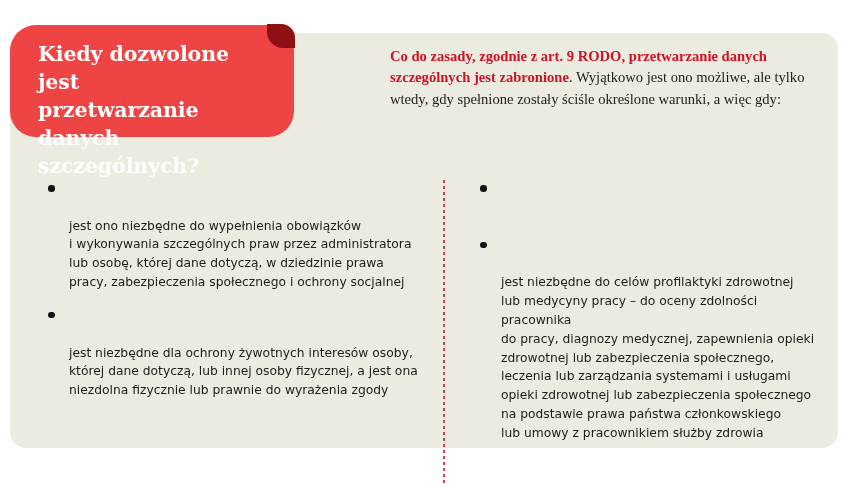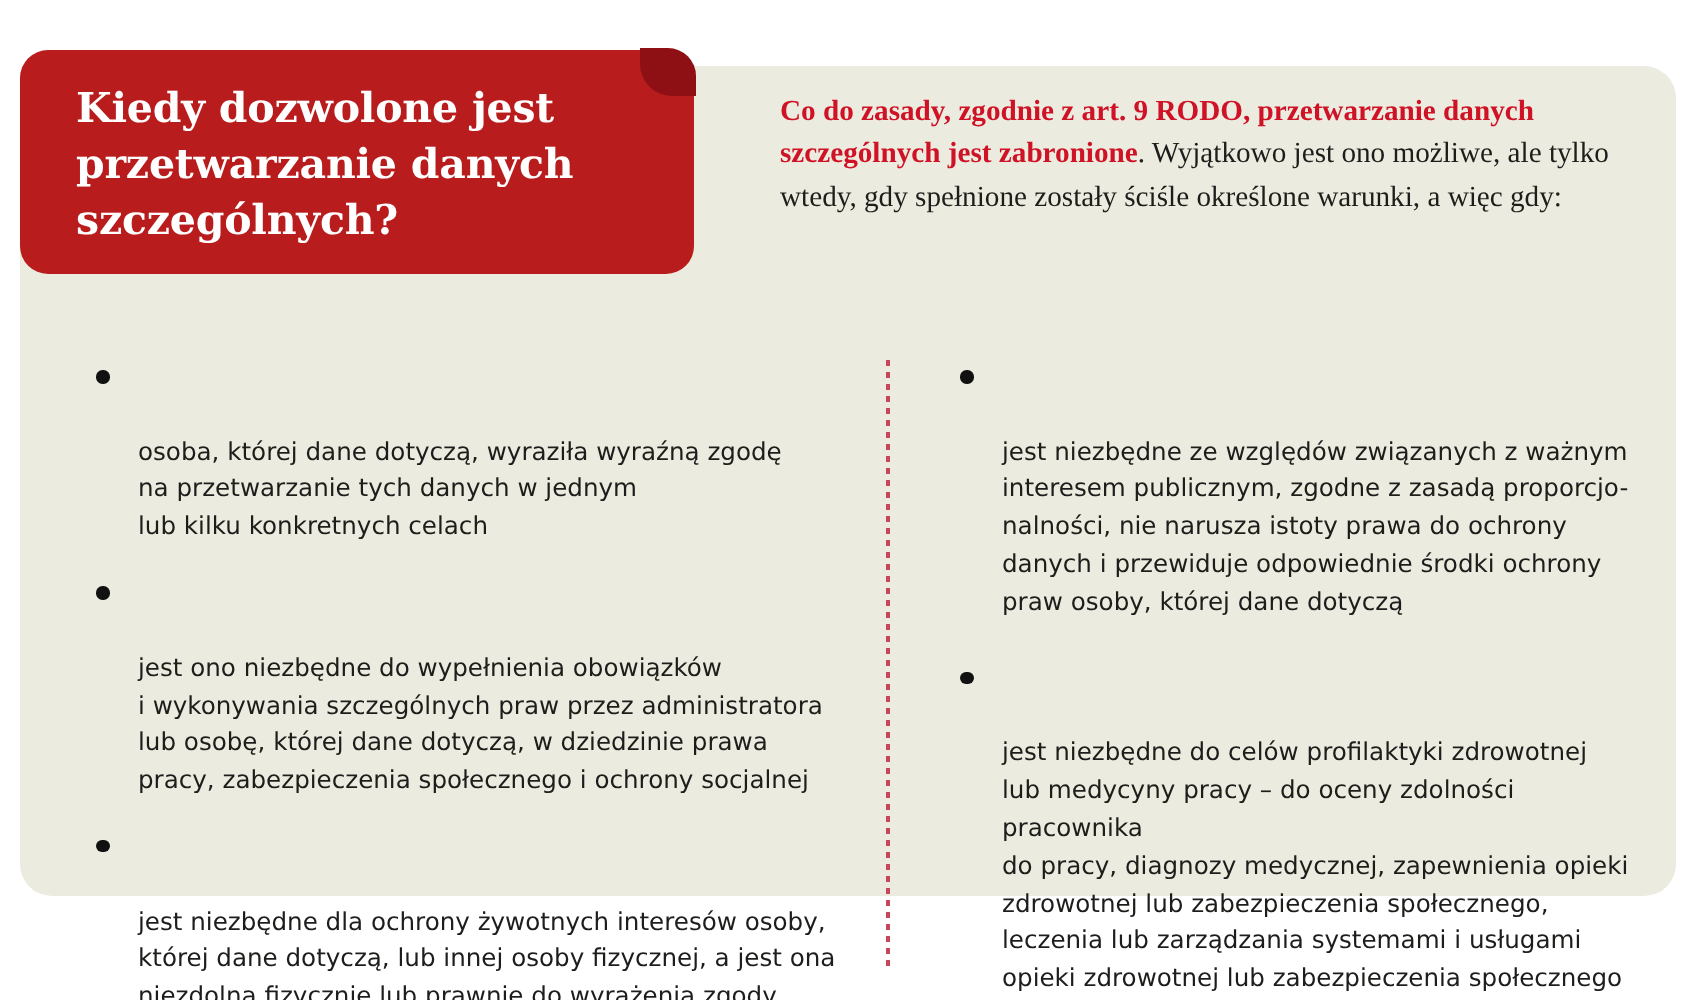--- a/index.html
+++ b/index.html
@@ -26,24 +26,24 @@
     background: #ecebdf;
     border-radius: 16px;
     box-sizing: border-box;
   }
 
   
   #title-panel {
     position: absolute;
     left: 10px;
     top: 25px;
-    width: 337px;
+    width: 284px;
     height: 112px;
-    background: #b91c1c;
-    border-radius: 14px;
+    background: #ef4444;
+    border-radius: 26px;
     box-sizing: border-box;
     padding: 16px 20px 0 28px;
     z-index: 4;
   }
   #title-panel .corner-tab {
     position: absolute;
     right: -1px;
     top: -1px;
     width: 28px;
     height: 24px;
@@ -148,50 +148,39 @@
 <div id="infographic">
 
   <div id="divider"></div>
 
   <div id="columns">
 
     <div class="column" id="col-left">
       <ul class="bullets">
         <li>
           <span class="dot"></span>
-          <span>osoba, której dane dotyczą, wyraziła wyraźną zgodę
-na przetwarzanie tych danych w jednym
-lub kilku konkretnych celach</span>
-        </li>
-        <li>
-          <span class="dot"></span>
           <span>jest ono niezbędne do wypełnienia obowiązków
 i wykonywania szczególnych praw przez administratora
 lub osobę, której dane dotyczą, w dziedzinie prawa
 pracy, zabezpieczenia społecznego i ochrony socjalnej</span>
         </li>
         <li>
           <span class="dot"></span>
           <span>jest niezbędne dla ochrony żywotnych interesów osoby,
 której dane dotyczą, lub innej osoby fizycznej, a jest ona
 niezdolna fizycznie lub prawnie do wyrażenia zgody</span>
         </li>
 
       </ul>
     </div>
 
     <div class="column" id="col-right">
       <ul class="bullets">
         <li>
           <span class="dot"></span>
-          <span>jest niezbędne ze względów związanych z ważnym
-interesem publicznym, zgodne z zasadą proporcjo-
-nalności, nie narusza istoty prawa do ochrony
-danych i przewiduje odpowiednie środki ochrony
-praw osoby, której dane dotyczą</span>
         </li>
         <li>
           <span class="dot"></span>
           <span>jest niezbędne do celów profilaktyki zdrowotnej
 lub medycyny pracy – do oceny zdolności pracownika
 do pracy, diagnozy medycznej, zapewnienia opieki
 zdrowotnej lub zabezpieczenia społecznego,
 leczenia lub zarządzania systemami i usługami
 opieki zdrowotnej lub zabezpieczenia społecznego
 na podstawie prawa państwa członkowskiego

